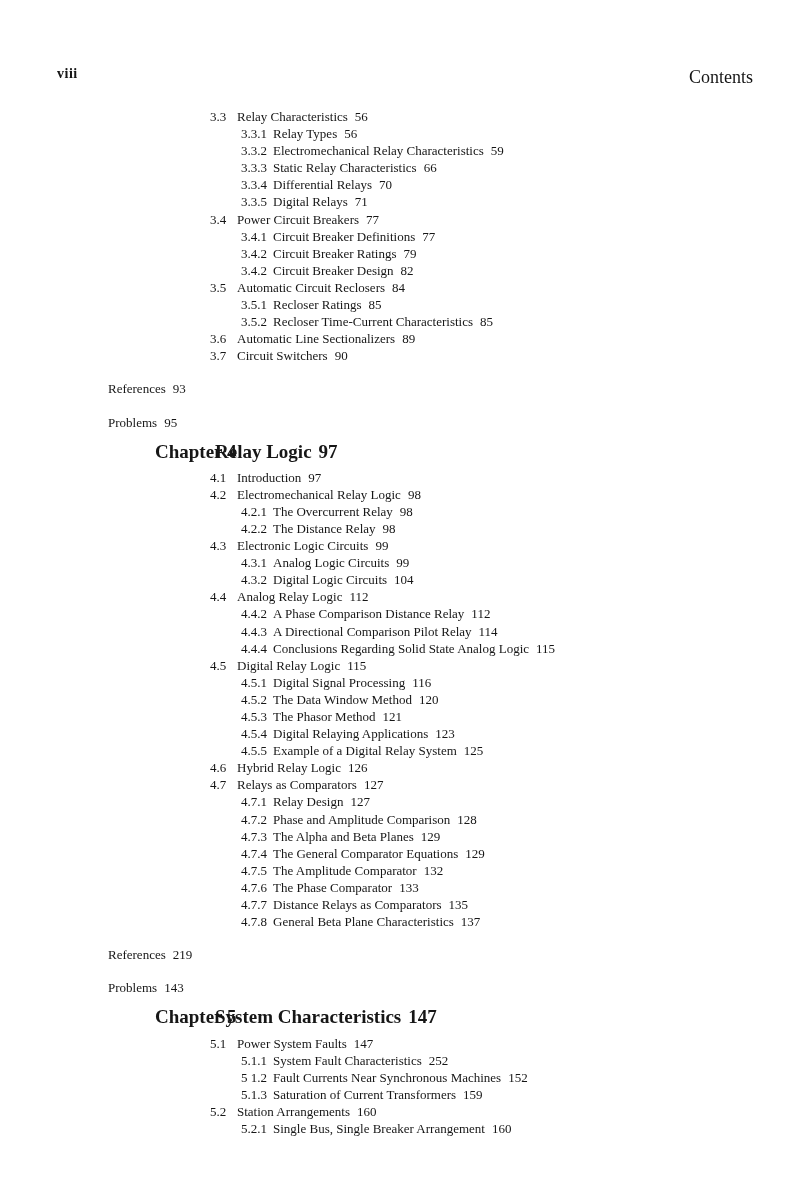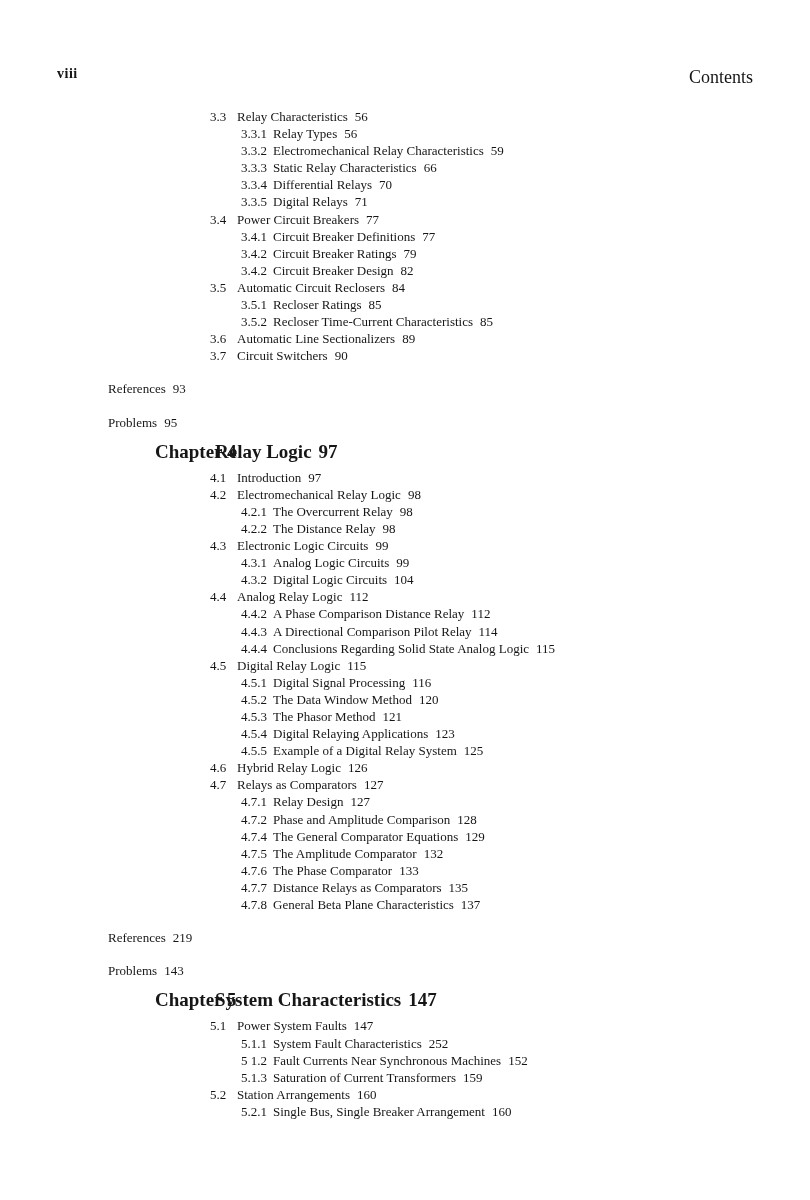--- a/index.html
+++ b/index.html
@@ -88,20 +88,21 @@
       <div class="line l1"><span class="num">4.5</span><span class="title">Digital Relay Logic</span><span class="pg">115</span></div>
       <div class="line l2"><span class="num">4.5.1</span><span class="title">Digital Signal Processing</span><span class="pg">116</span></div>
       <div class="line l2"><span class="num">4.5.2</span><span class="title">The Data Window Method</span><span class="pg">120</span></div>
       <div class="line l2"><span class="num">4.5.3</span><span class="title">The Phasor Method</span><span class="pg">121</span></div>
       <div class="line l2"><span class="num">4.5.4</span><span class="title">Digital Relaying Applications</span><span class="pg">123</span></div>
       <div class="line l2"><span class="num">4.5.5</span><span class="title">Example of a Digital Relay System</span><span class="pg">125</span></div>
       <div class="line l1"><span class="num">4.6</span><span class="title">Hybrid Relay Logic</span><span class="pg">126</span></div>
       <div class="line l1"><span class="num">4.7</span><span class="title">Relays as Comparators</span><span class="pg">127</span></div>
       <div class="line l2"><span class="num">4.7.1</span><span class="title">Relay Design</span><span class="pg">127</span></div>
       <div class="line l2"><span class="num">4.7.2</span><span class="title">Phase and Amplitude Comparison</span><span class="pg">128</span></div>
+      <div class="line l2"><span class="num">4.7.3</span><span class="title">The Alpha and Beta Planes</span><span class="pg">129</span></div>
       <div class="line l2"><span class="num">4.7.4</span><span class="title">The General Comparator Equations</span><span class="pg">129</span></div>
       <div class="line l2"><span class="num">4.7.5</span><span class="title">The Amplitude Comparator</span><span class="pg">132</span></div>
       <div class="line l2"><span class="num">4.7.6</span><span class="title">The Phase Comparator</span><span class="pg">133</span></div>
       <div class="line l2"><span class="num">4.7.7</span><span class="title">Distance Relays as Comparators</span><span class="pg">135</span></div>
       <div class="line l2"><span class="num">4.7.8</span><span class="title">General Beta Plane Characteristics</span><span class="pg">137</span></div>
       <div class="line plain"><span class="title">References</span><span class="pg">219</span></div>
       <div class="line plain"><span class="title">Problems</span><span class="pg">143</span></div>
       <div class="line chapter"><span class="num">Chapter 5</span><span class="title">System Characteristics</span><span class="pg">147</span></div>
       <div class="line l1"><span class="num">5.1</span><span class="title">Power System Faults</span><span class="pg">147</span></div>
       <div class="line l2"><span class="num">5.1.1</span><span class="title">System Fault Characteristics</span><span class="pg">252</span></div>

